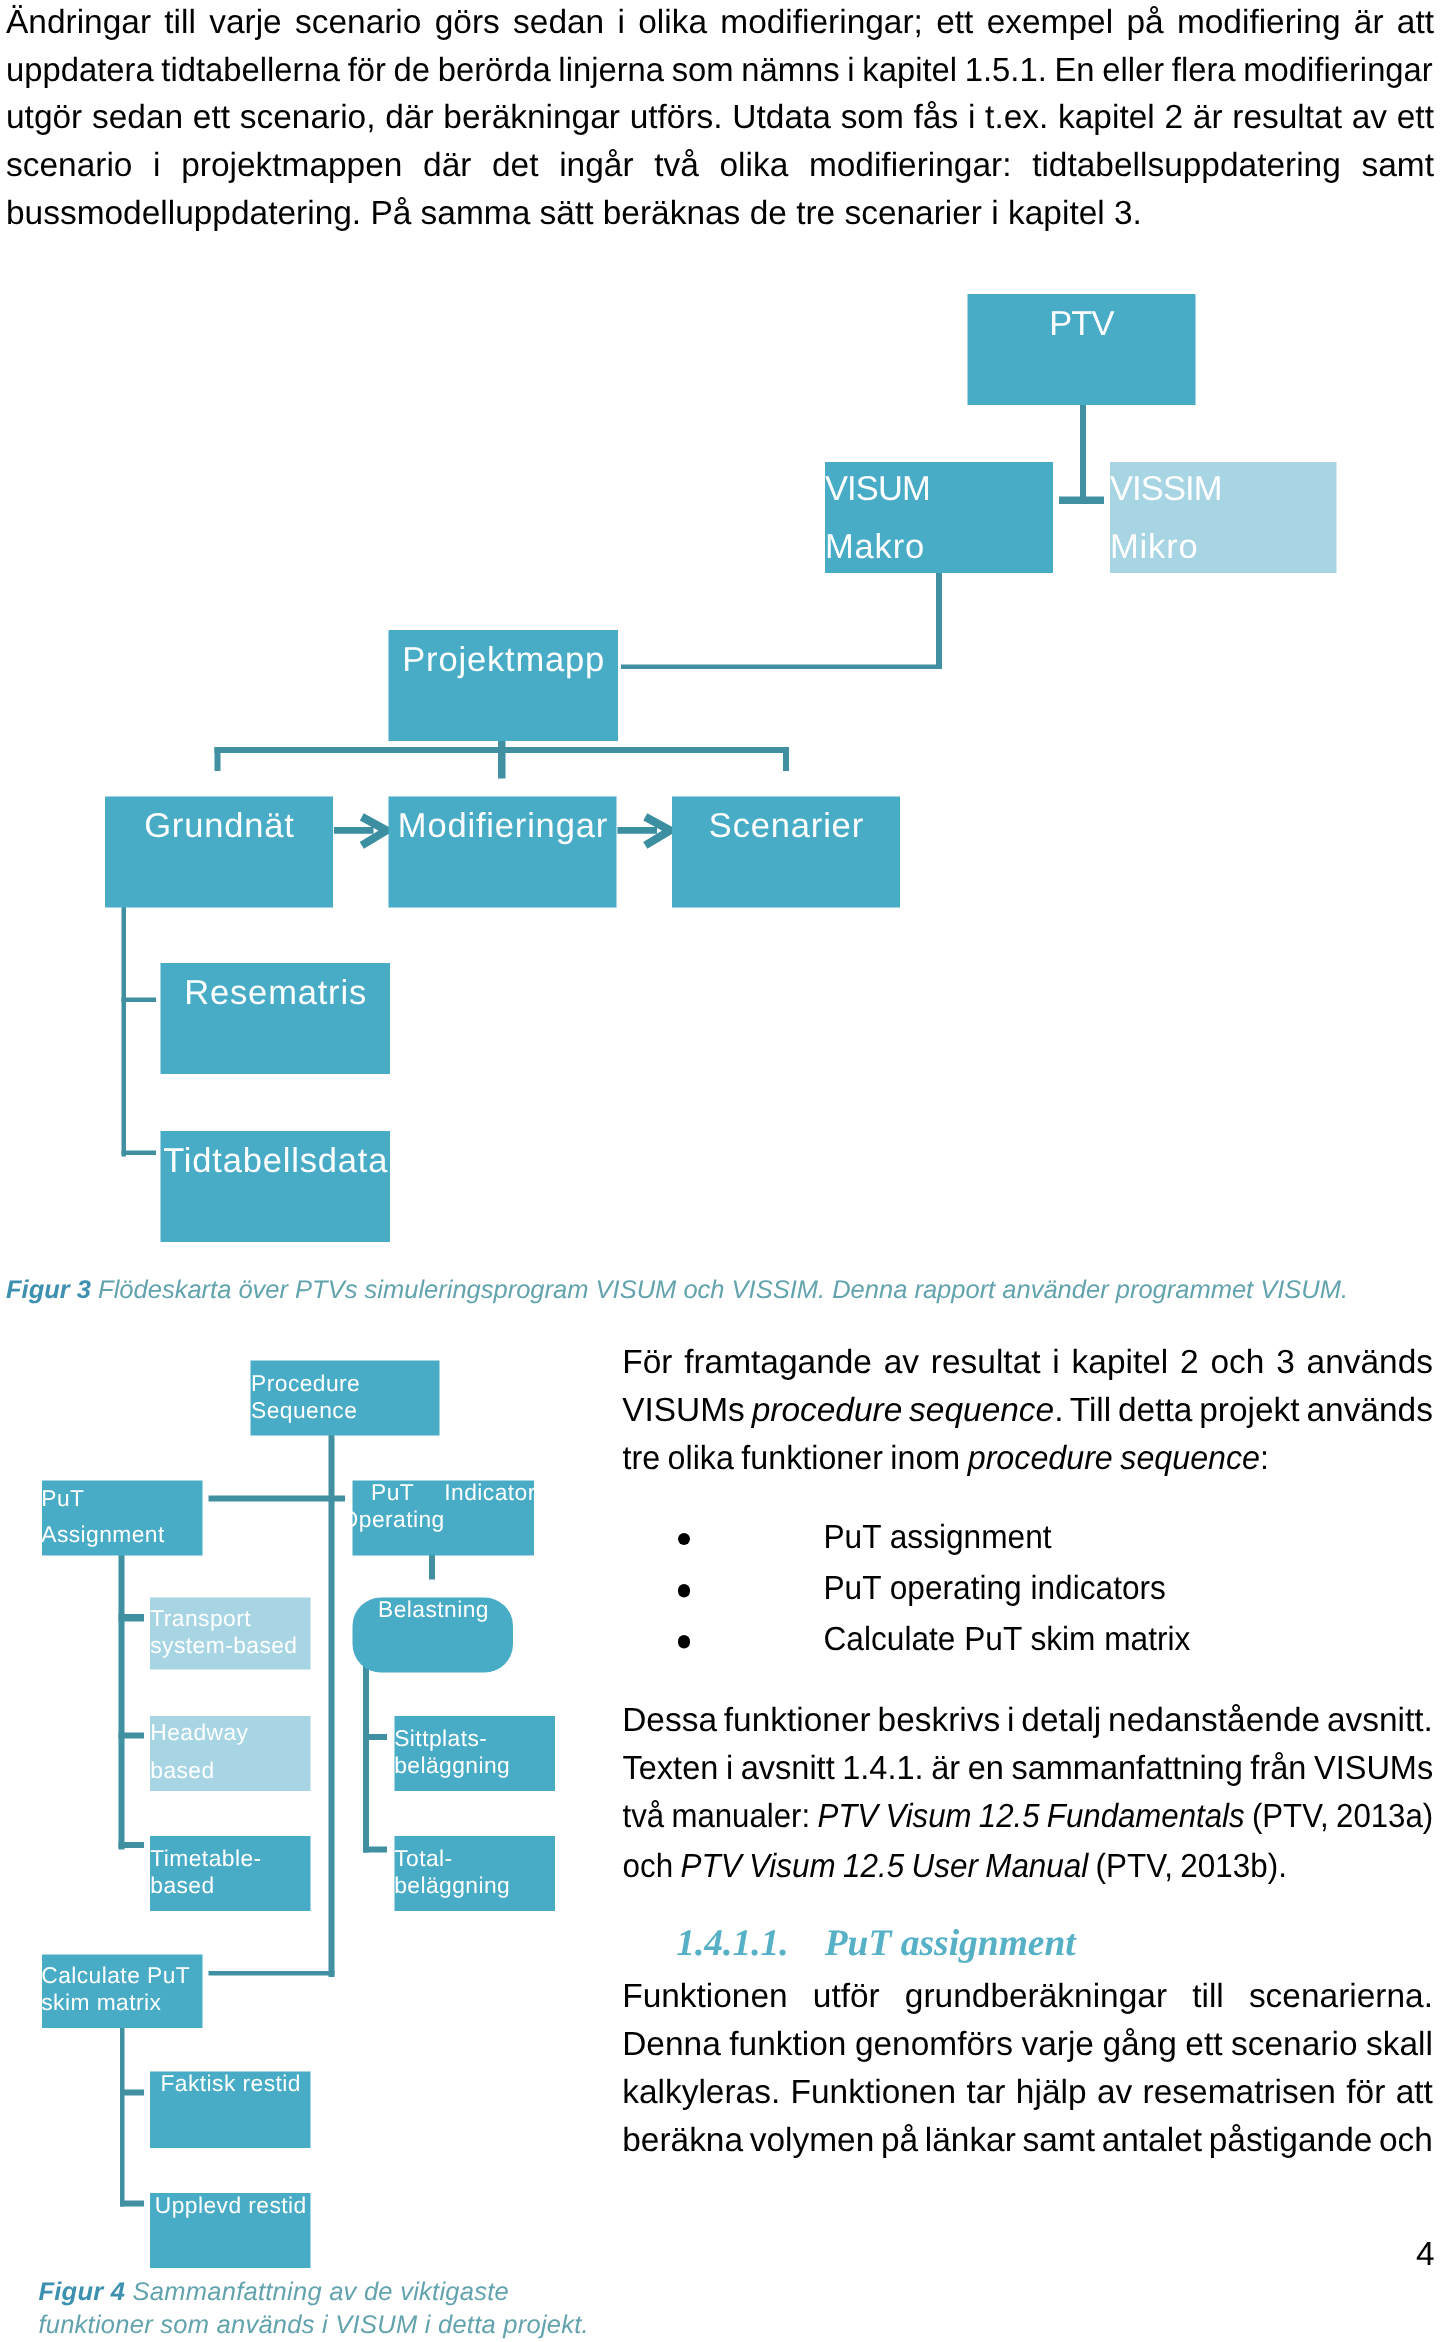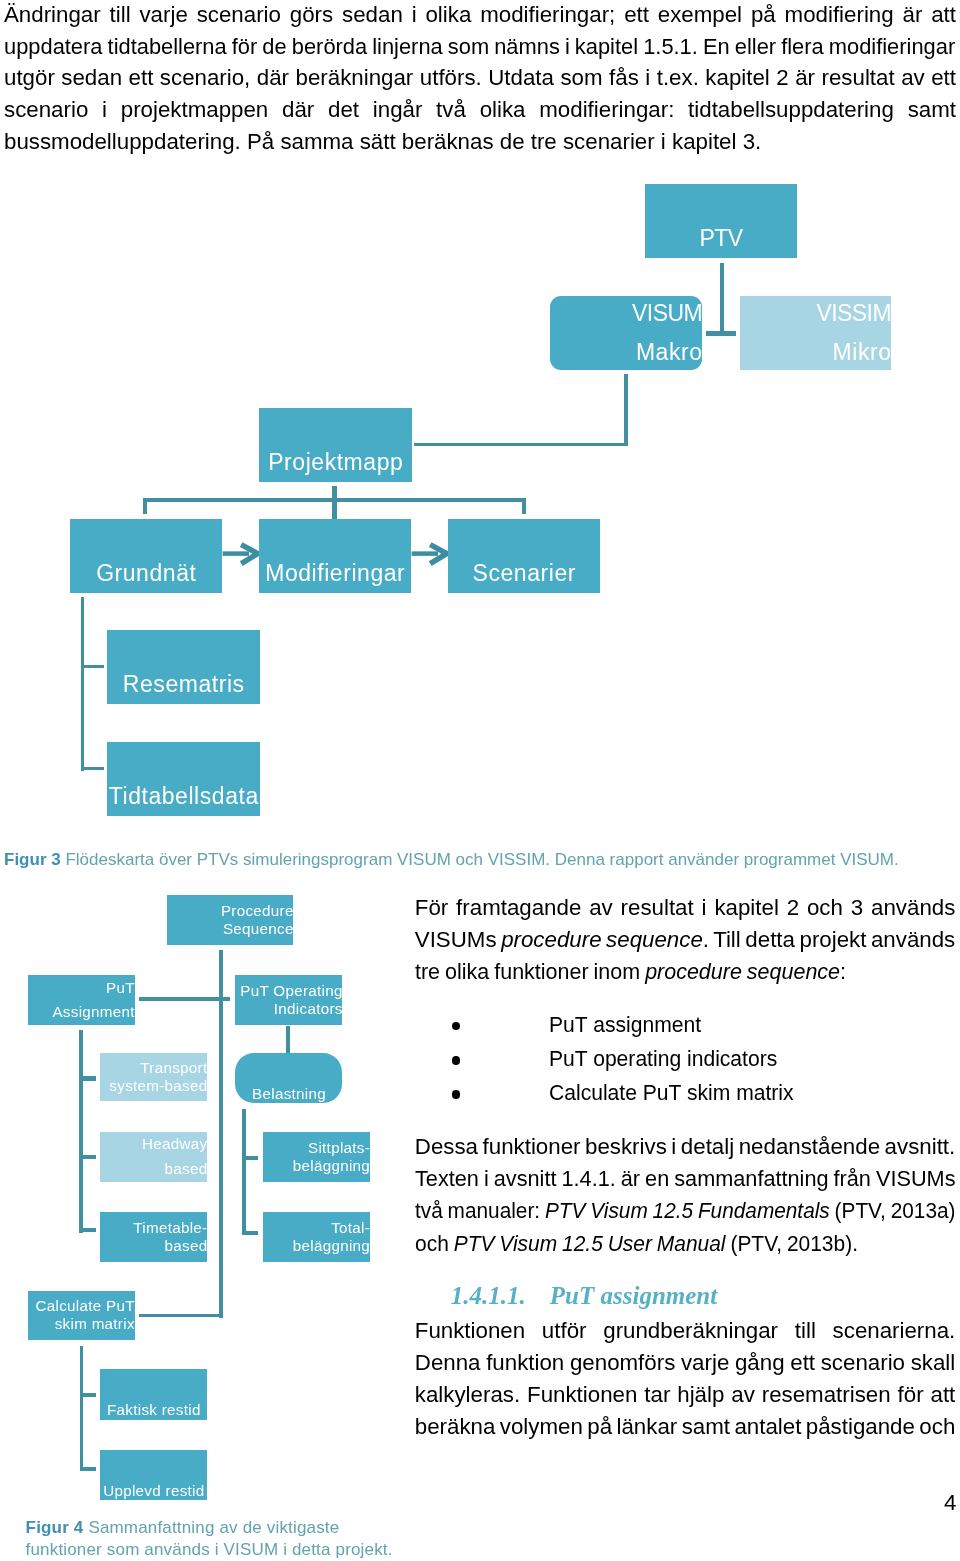--- a/index.html
+++ b/index.html
@@ -8,32 +8,32 @@
   font-family:"Liberation Sans",sans-serif;}
 .page{position:absolute;left:0;top:0;width:960px;height:1561px;}
 
 
 .tline{position:absolute;color:#010101;font-size:22.3px;line-height:22.3px;
   white-space:nowrap;}
 .tline i{font-style:italic;}
 
 
 .node{position:absolute;background:#48ACC6;color:#ffffff;
-  display:flex;align-items:flex-end;justify-content:center;text-align:center;
-  font-size:23px;line-height:39px;letter-spacing:0.55px;box-sizing:border-box;}
+  display:flex;align-items:flex-start;justify-content:center;text-align:center;
+  font-size:23px;line-height:39px;letter-spacing:0.55px;box-sizing:border-box;margin-top:12px;}
 .node span{margin-right:-0.55px;}
 .node.n4{font-size:15.2px;line-height:18.1px;letter-spacing:0.3px;}
 .node.n4 span{margin-right:-0.3px;}
 .node.wide-lead{line-height:24.1px;}
 .node.light{background:#A7D5E3;}
 .node .caps{letter-spacing:-0.6px;margin-right:0.05px;}
 .ln{position:absolute;background:#4190A2;}
 
 
-.cap{position:absolute;color:#63A3AE;font-size:17px;line-height:17px;white-space:nowrap;}
+.cap{position:absolute;color:#63A3AE;font-size:17px;line-height:17px;white-space:nowrap;font-style:italic;}
 .cap b{font-weight:700;color:#3D90AF;}
 .cap.c4{font-size:17px;letter-spacing:0.17px;}
 
 
 .bul{position:absolute;color:#010101;font-size:22.3px;line-height:22.3px;white-space:nowrap;
   transform:scaleX(0.946);transform-origin:0 0;}
 .dot{position:absolute;width:8.7px;height:8.7px;border-radius:50%;background:#010101;}
 
 
 .hd{position:absolute;color:#56B0C6;font-family:"Liberation Serif",serif;
@@ -73,21 +73,21 @@
     </svg>
     <svg class="arw" style="position:absolute;left:409px;top:540px;" width="42" height="28" viewBox="0 0 42 28">
       <path d="M2.6 13.6 H29" stroke="#3C8EA1" stroke-width="4.5" fill="none"></path>
       <path d="M21.2 4.6 L37.7 13.6 L21.2 23.6" stroke="#3C8EA1" stroke-width="5.4" fill="none" stroke-linecap="butt" stroke-linejoin="miter"></path>
     </svg>
 
     <div class="node" style="left:645px;top:184px;width:152px;height:74px;">
       <span class="caps">PTV</span>
       </div>
 
-    <div class="node" style="left:550px;top:296px;width:152px;height:74px;flex-direction:column;border-radius:11px;">
+    <div class="node" style="left:550px;top:296px;width:152px;height:74px;flex-direction:column;">
       <span class="caps">VISUM</span>
       <span>Makro</span>
       </div>
 
     <div class="node light" style="left:740px;top:296px;width:151px;height:74px;flex-direction:column;">
       <span class="caps">VISSIM</span>
       <span>Mikro</span>
       </div>
 
     <div class="node" style="left:259px;top:408px;width:153px;height:74px;">
@@ -141,21 +141,21 @@
     <div class="node n4" style="left:167.4px;top:894.5px;width:126px;height:50.5px;flex-direction:column;">
       <span>Procedure</span>
       <span>Sequence</span>
       </div>
 
     <div class="node n4 wide-lead" style="left:27.5px;top:974.5px;width:107px;height:50.5px;flex-direction:column;">
       <span>PuT</span>
       <span>Assignment</span>
       </div>
 
-    <div class="node n4" style="left:235.4px;top:974.5px;width:107px;height:50.5px;flex-direction:column;">
+    <div class="node n4" style="left:235.4px;top:974.5px;width:121px;height:50.5px;">
       <span>PuT Operating</span>
       <span>Indicators</span>
       </div>
 
     <div class="node n4 light" style="left:100.2px;top:1052.7px;width:107px;height:48px;flex-direction:column;">
       <span>Transport</span>
       <span>system-based</span>
       </div>
 
     <div class="node n4" style="left:235.4px;top:1052.7px;width:107px;height:50.5px;border-radius:19px;">

